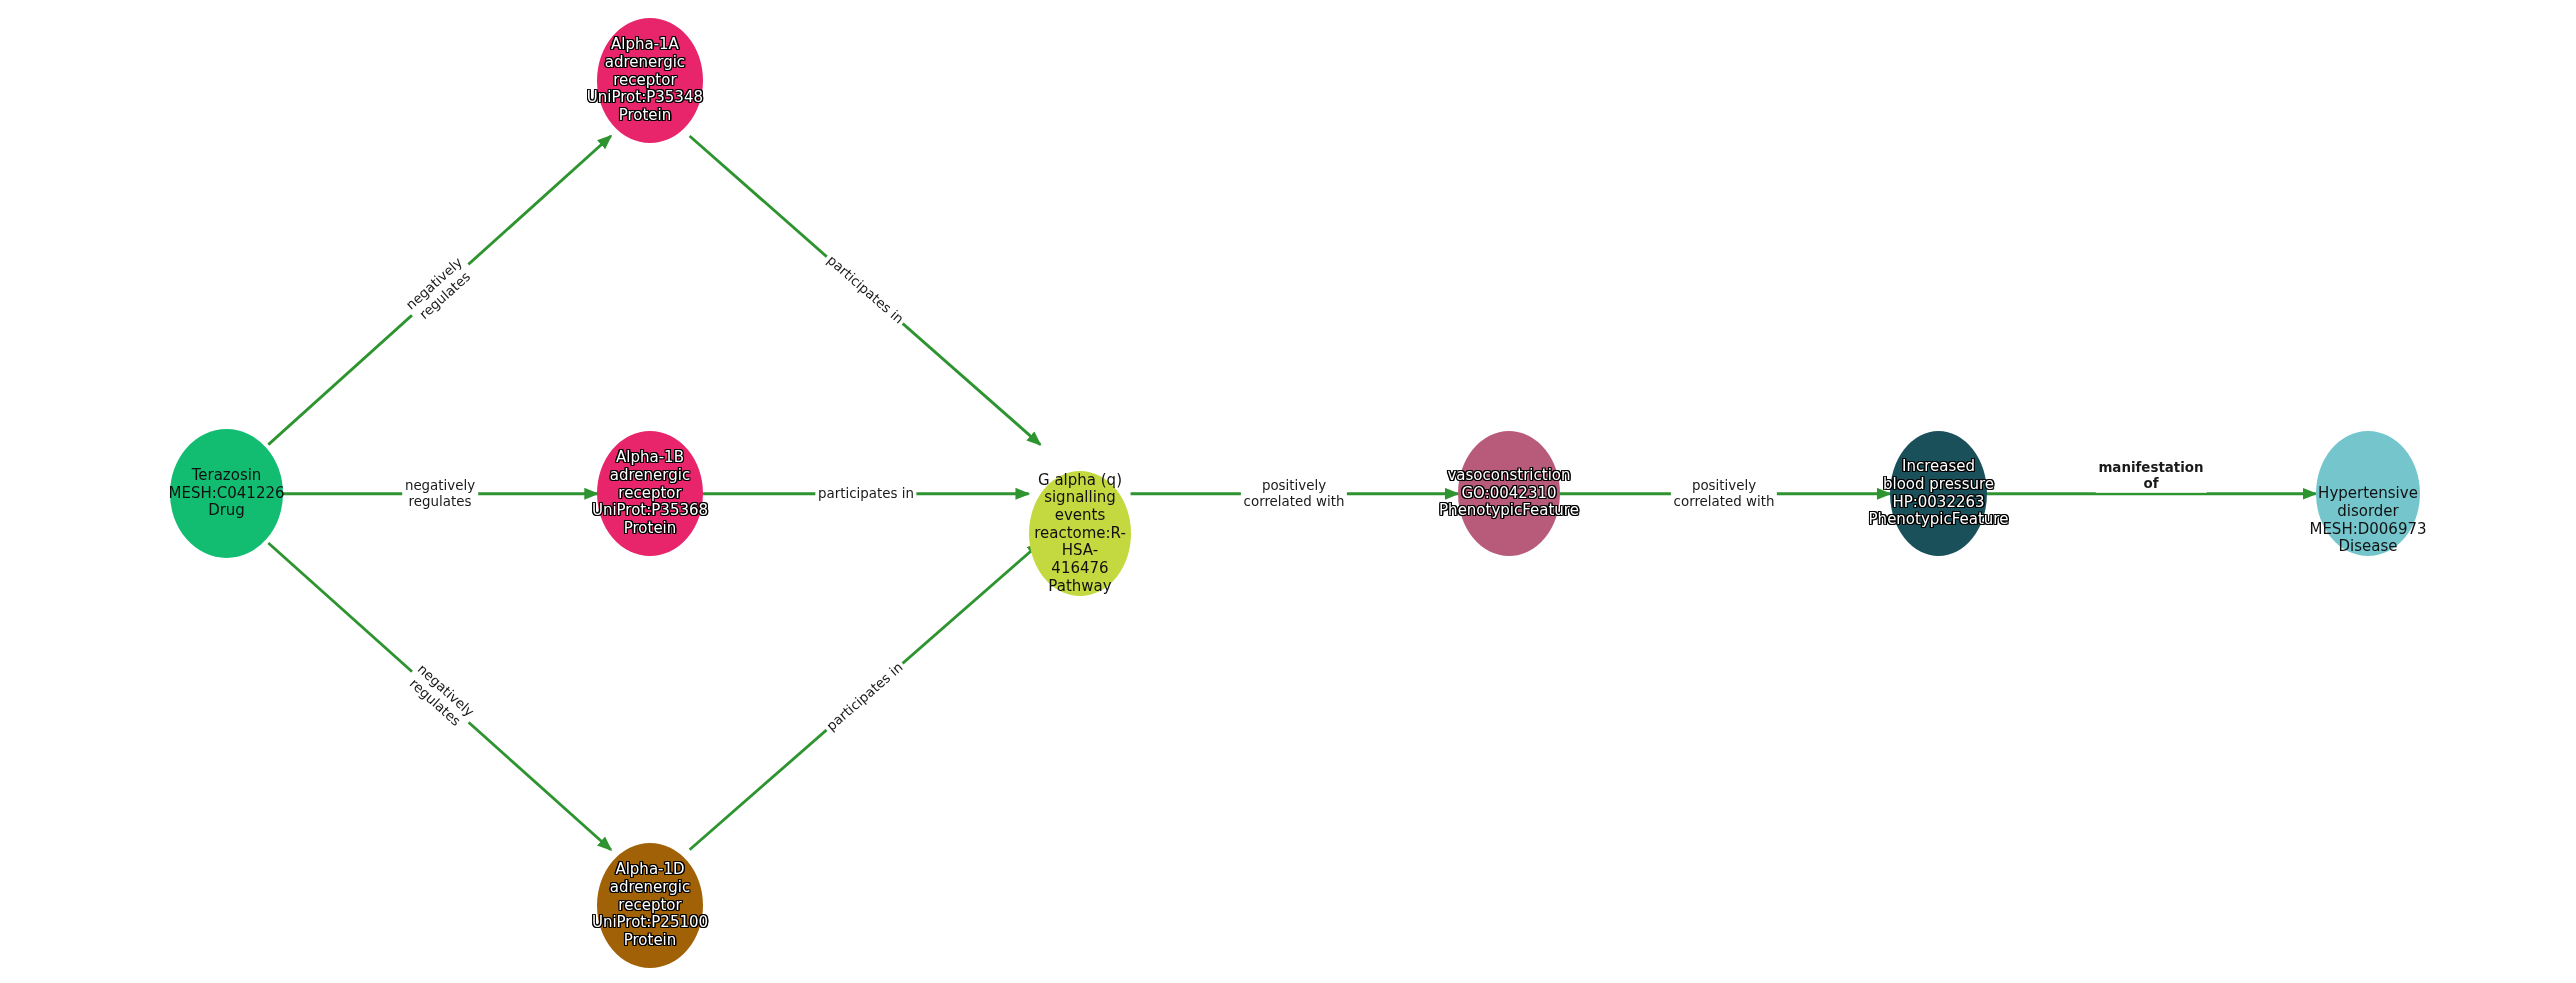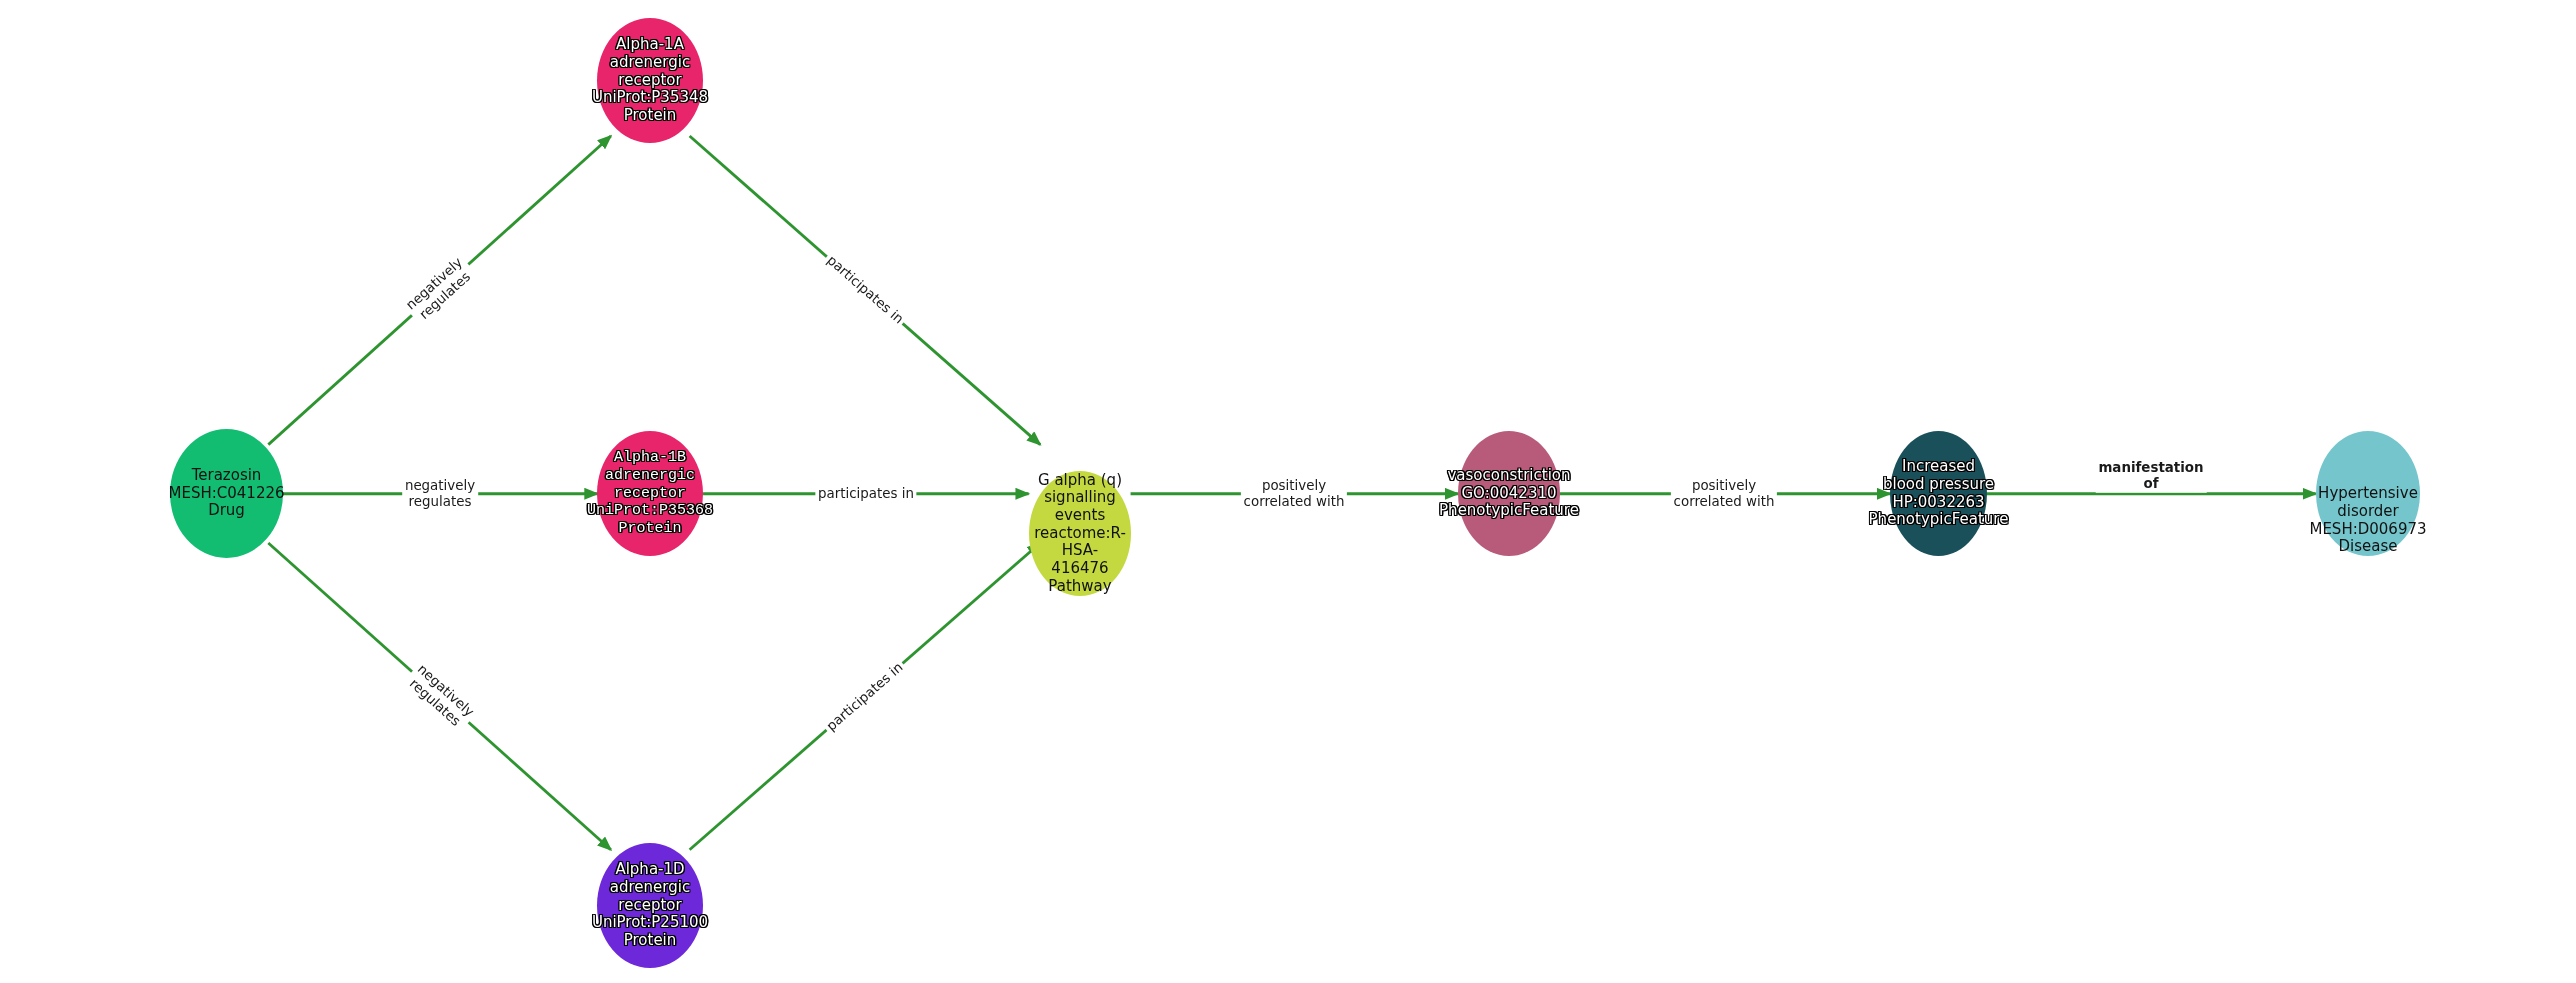--- a/index.html
+++ b/index.html
@@ -102,35 +102,35 @@
 correlated with</div>
       <div class="edge-label" style="left: 2151px; top: 476px; transform: translate(-50%, -50%) rotate(0deg); font-weight: bold;">manifestation
 of</div>
     </div>
   <div id="nodes-layer">
       <div class="node dark-label" style="left: 170px; top: 429px; width: 113px; height: 129px; background: rgb(18, 189, 114);">
         <span class="node-text">Terazosin
 MESH:C041226
 Drug</span>
       </div>
-      <div class="node light-label" style="left: 597px; top: 18px; width: 106px; height: 125px; background: rgb(232, 37, 107);">
+      <div class="node light-label" style="left: 597px; top: 18px; width: 106px; height: 125px; background: rgb(232, 37, 107); justify-content: flex-end;">
         <span class="node-text">Alpha-1A
 adrenergic
 receptor
 UniProt:P35348
 Protein</span>
       </div>
-      <div class="node light-label" style="left: 597px; top: 431px; width: 106px; height: 125px; background: rgb(232, 37, 107); font-family: Liberation Mono, monospace;">
+      <div class="node light-label" style="left: 597px; top: 431px; width: 106px; height: 125px; background: rgb(232, 37, 107);">
         <span class="node-text">Alpha-1B
 adrenergic
 receptor
 UniProt:P35368
 Protein</span>
       </div>
-      <div class="node light-label" style="left: 597px; top: 843px; width: 106px; height: 125px; background: #6d28d9;">
+      <div class="node light-label" style="left: 597px; top: 843px; width: 106px; height: 125px; background: #a16207;">
         <span class="node-text">Alpha-1D
 adrenergic
 receptor
 UniProt:P25100
 Protein</span>
       </div>
       <div class="node dark-label" style="left: 1029px; top: 431px; width: 102px; height: 125px; background: rgb(196, 217, 64); margin-top: 40px;">
         <span class="node-text">G alpha (q)
 signalling
 events

